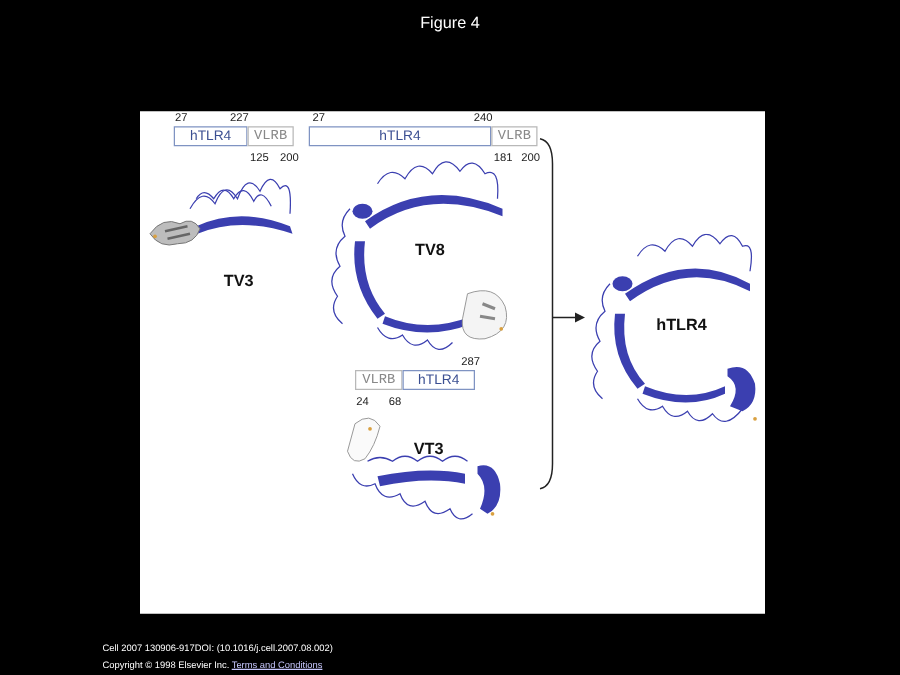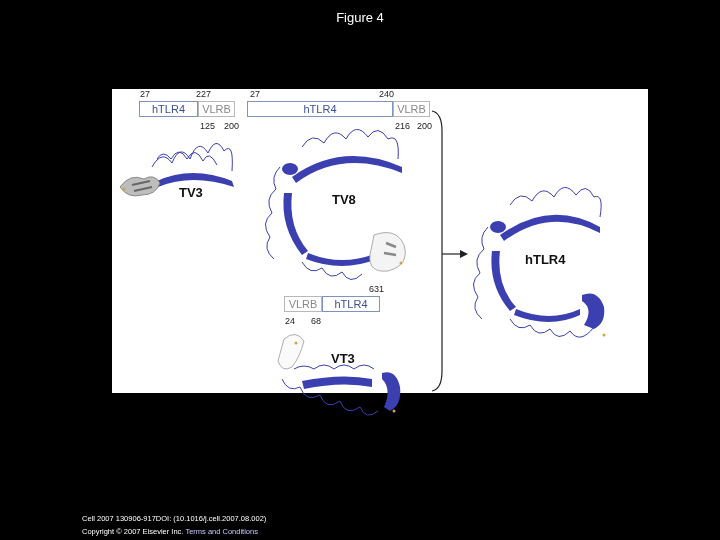--- a/index.html
+++ b/index.html
@@ -1,67 +1,67 @@
 <!DOCTYPE html>
 <html><head>
 <meta charset="utf-8">
 <style>
   html, body { margin:0; padding:0; }
   body { width:720px; height:540px; background:#000; position:relative; overflow:hidden;
          font-family:"Liberation Sans", sans-serif; color:#fff; }
   .title { position:absolute; top:10px; left:0; width:720px; text-align:center; font-size:13px; color:#fff; }
-  .panel { position:absolute; left:112px; top:89px; width:500px; height:304px; background:#fff;padding-left:36px; }
+  .panel { position:absolute; left:112px; top:89px; width:500px; height:402px; background:#fff; }
   .num { position:absolute; font-size:9px; color:#222; }
   .box { position:absolute; height:16px; box-sizing:border-box; font-size:11px; line-height:14px; text-align:center; }
   .tlr { border:1px solid #7f93c2; color:#3b4f92; background:#fff; }
-  .vlrb { border:1px solid #b8b8b8; color:#888; background:#fff; }
+  .vlrb { border:1px solid #b8b8b8; color:#888; background:#fff;font-family:Liberation Mono, monospace; }
   .label { position:absolute; font-size:13px; font-weight:bold; color:#111; }
   svg.prot { position:absolute; }
   .footer { position:absolute; left:82px; font-size:7.5px; color:#fff;text-align:right; }
-  .footer a { color:#c8c8ff; }
+  .footer a { color:#c8c8ff; text-decoration:underline; }
 </style>
 </head>
 <body>
 
 <div class="title">Figure 4</div>
 
 <div class="panel">
 
   <span class="num" style="left:28px;top:0px">27</span>
-  <span class="num" style="left:84px;top:0px">227</span>
+  <span class="num" style="left:72px;top:0px">227</span>
   <div class="box tlr" style="left:27px;top:12px;width:59px">hTLR4</div>
   <div class="box vlrb" style="left:86px;top:12px;width:37px">VLRB</div>
   <span class="num" style="left:88px;top:32px">125</span>
   <span class="num" style="left:112px;top:32px">200</span>
 
   <span class="num" style="left:138px;top:0px">27</span>
   <span class="num" style="left:267px;top:0px">240</span>
   <div class="box tlr" style="left:135px;top:12px;width:146px">hTLR4</div>
   <div class="box vlrb" style="left:281px;top:12px;width:37px">VLRB</div>
-  <span class="num" style="left:283px;top:32px">216</span>
+  <span class="num" style="left:283px;top:32px">181</span>
   <span class="num" style="left:305px;top:32px">200</span>
 
   <span class="num" style="left:210px;top:208px">383</span>
-  <span class="num" style="left:257px;top:195px">631</span>
+  <span class="num" style="left:257px;top:195px">287</span>
   <div class="box vlrb" style="left:172px;top:207px;width:38px">VLRB</div>
   <div class="box tlr" style="left:210px;top:207px;width:58px">hTLR4</div>
   <span class="num" style="left:173px;top:227px">24</span>
   <span class="num" style="left:199px;top:227px">68</span>
 
   <svg class="prot" style="left:0;top:40px" width="140" height="80">
     <g fill="none" stroke="#3b3fb0" stroke-width="1">
       <path d="M40 38 q10 -18 20 -4 q8 -20 18 -4 q8 -22 18 -6 q8 -18 16 -2 q10 -10 8 20"></path>
       <path d="M45 30 q6 -10 14 0 q8 -14 16 0 q8 -14 16 2 q6 -12 14 4"></path>
     </g>
     <path d="M45 52 Q80 36 120 52 L122 58 Q80 44 46 58 Z" fill="#3b3fb0"></path>
     <path d="M8 58 q10 -14 24 -8 q10 -6 16 4 q-4 12 -18 12 q-14 4 -22 -8 Z" fill="#bdbdbd" stroke="#777" stroke-width="0.8"></path>
     <path d="M20 56 l18 -4 M22 62 l18 -4" stroke="#666" stroke-width="2"></path>
     <circle cx="12" cy="60" r="1.5" fill="#d9a040"></circle>
   </svg>
-  <span class="label" style="left:67px;top:96px">TV3</span>
+  <span class="label" style="left:67px;top:128px">TV3</span>
 
   <svg class="prot" style="left:150px;top:38px" width="180" height="162">
     <g fill="none" stroke="#3b3fb0" stroke-width="1">
       <path d="M40 20 q10 -16 22 -4 q10 -18 22 -4 q10 -18 22 -2 q10 -14 20 2 q12 -6 10 20"></path>
       <path d="M18 40 q-10 10 -4 22 q-12 10 -4 24 q-12 10 -2 24 q-8 12 4 22"></path>
       <path d="M40 135 q8 14 20 6 q8 14 20 4 q8 14 20 2"></path>
     </g>
     <path d="M30 50 Q80 14 140 40 L140 46 Q80 22 34 56 Z" fill="#3b3fb0"></path>
     <path d="M22 66 Q18 100 40 128 L46 124 Q26 100 30 66 Z" fill="#3b3fb0"></path>
     <path d="M46 126 Q80 140 115 126 L115 132 Q80 146 44 132 Z" fill="#3b3fb0"></path>
@@ -102,15 +102,15 @@
     <path d="M46 122 Q80 136 110 122 L110 128 Q80 142 44 128 Z" fill="#3b3fb0"></path>
     <ellipse cx="28" cy="40" rx="8" ry="6" fill="#3b3fb0"></ellipse>
     <path d="M112 108 q16 -6 22 12 q2 16 -10 22 L114 138 Q124 122 112 114 Z" fill="#3b3fb0"></path>
     <circle cx="134" cy="148" r="1.5" fill="#d9a040"></circle>
   </svg>
   <span class="label" style="left:413px;top:163px">hTLR4</span>
 </div>
 
 <div class="footer" style="top:514px">Cell 2007 130906-917DOI: (10.1016/j.cell.2007.08.002)</div>
 <div class="footer" style="top:527px">
-  <span>Copyright © 2007 Elsevier Inc.</span>
+  <span>Copyright © 1998 Elsevier Inc.</span>
   <a>Terms and Conditions</a>
 </div>
 
 </body></html>

